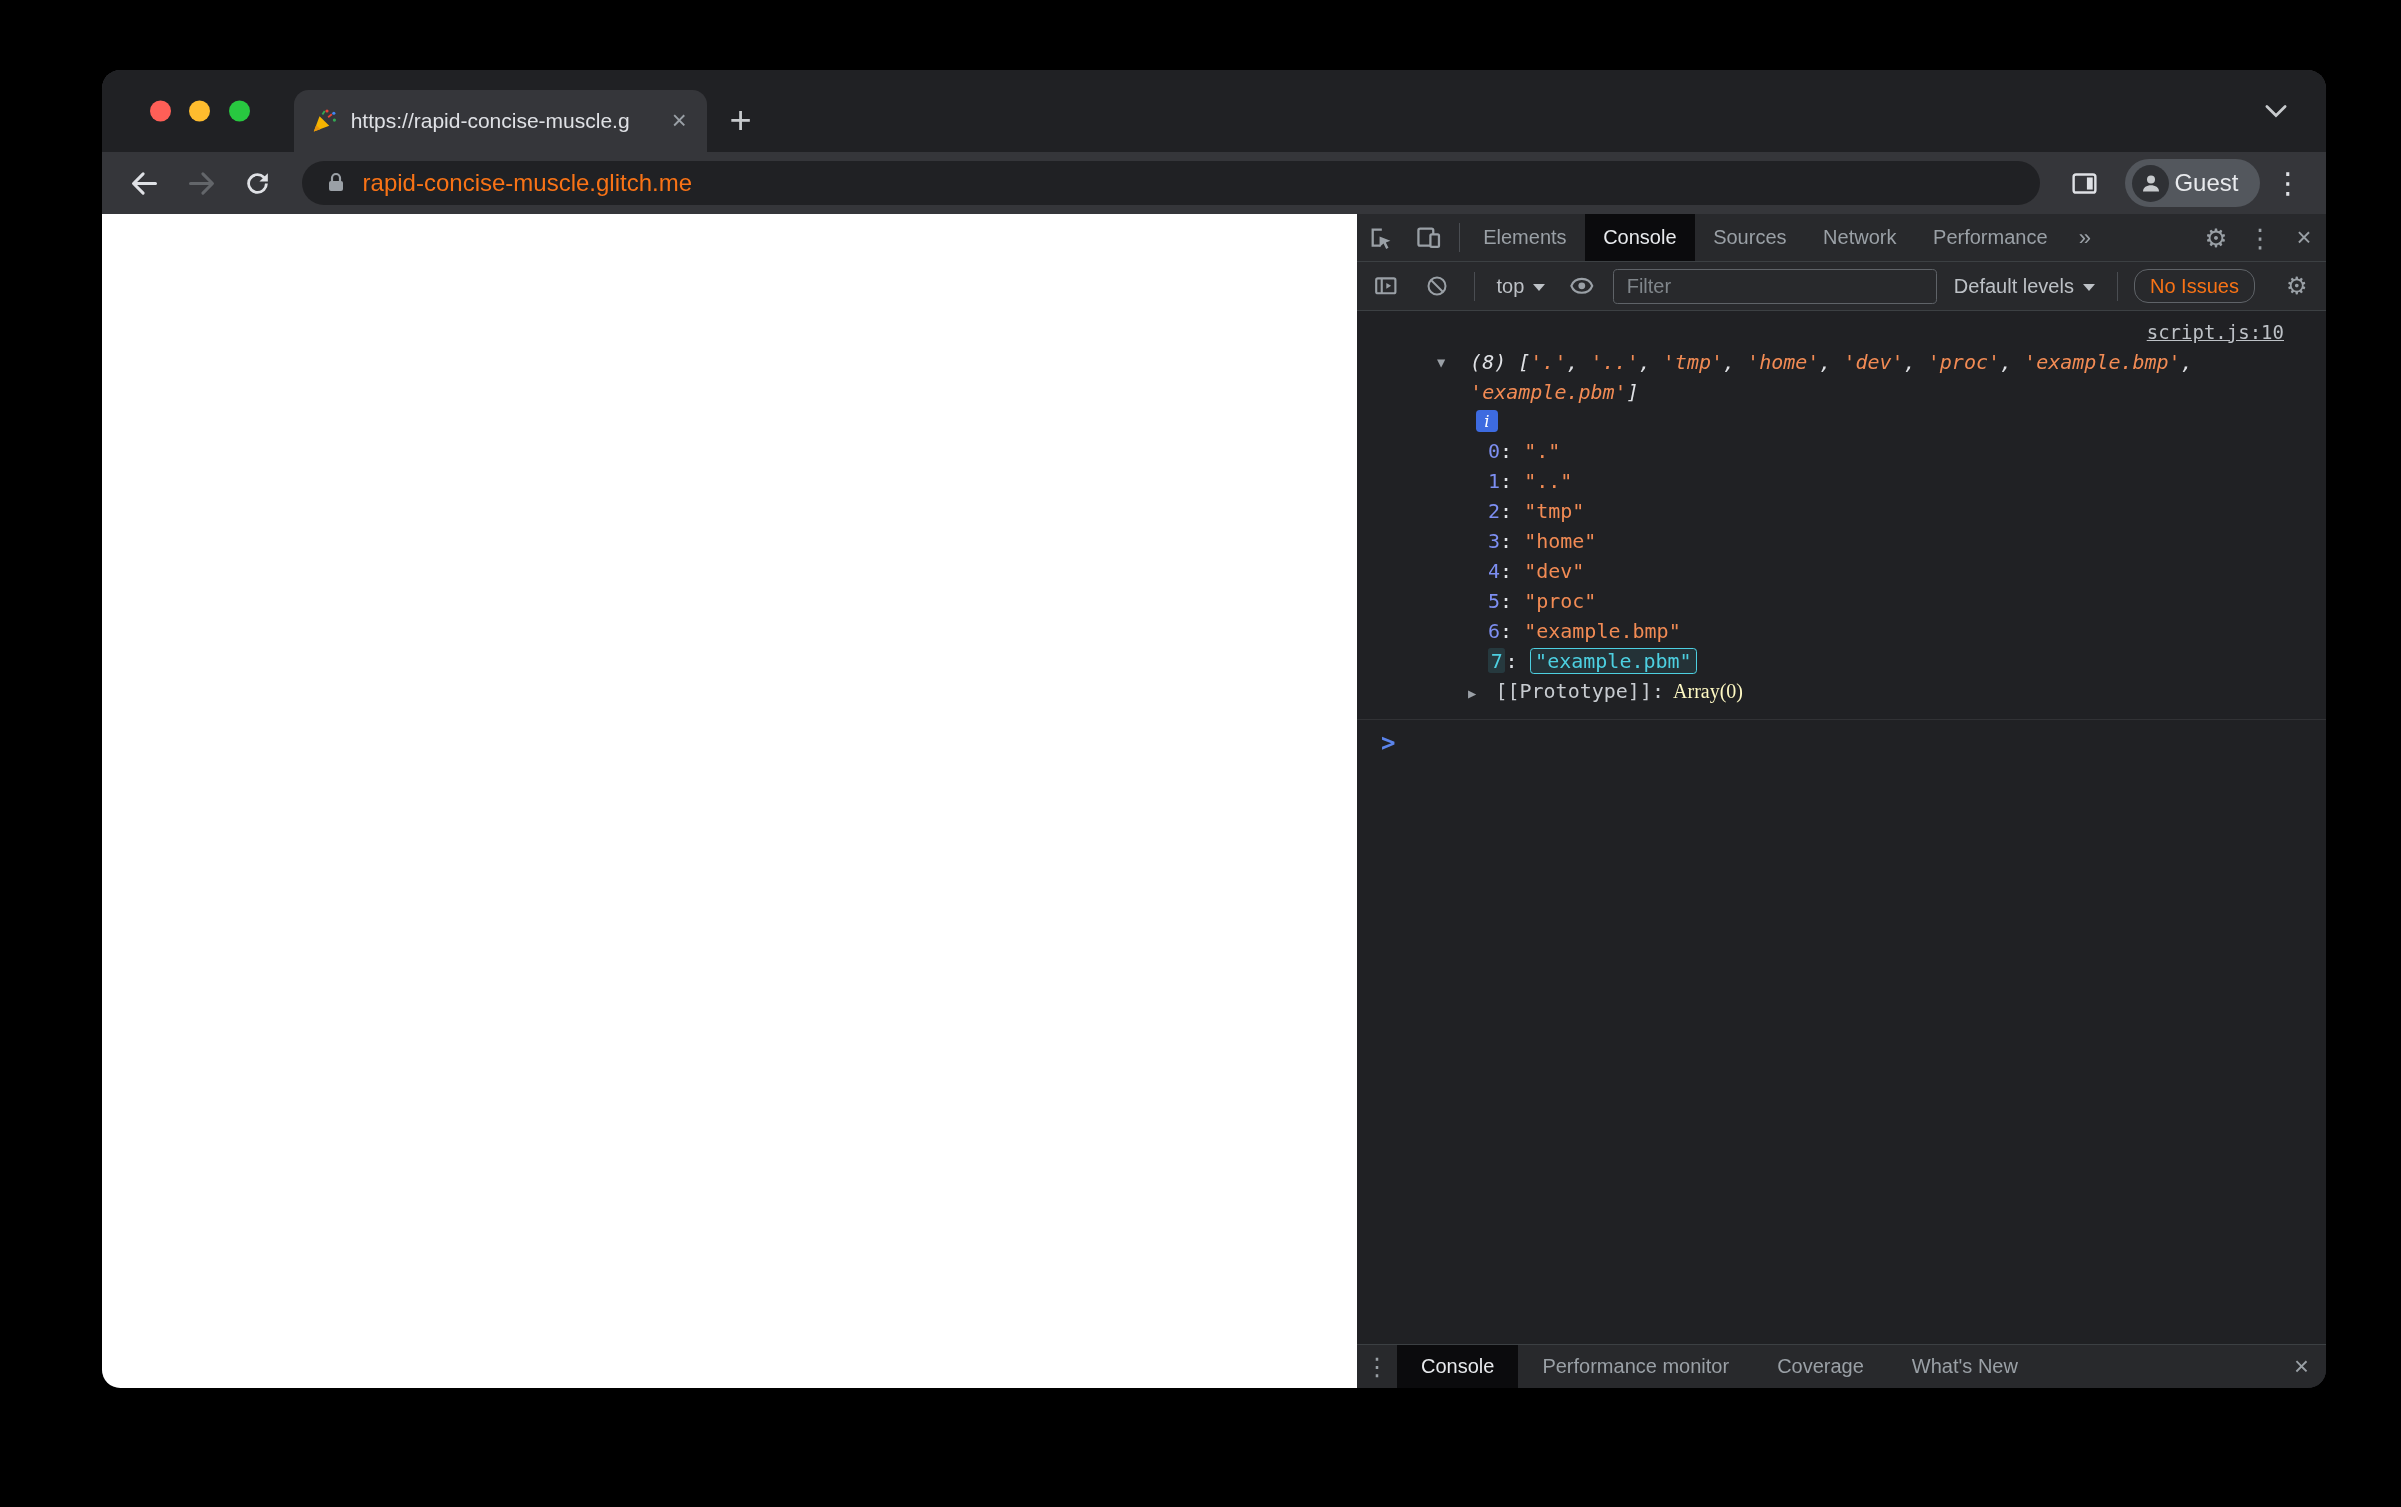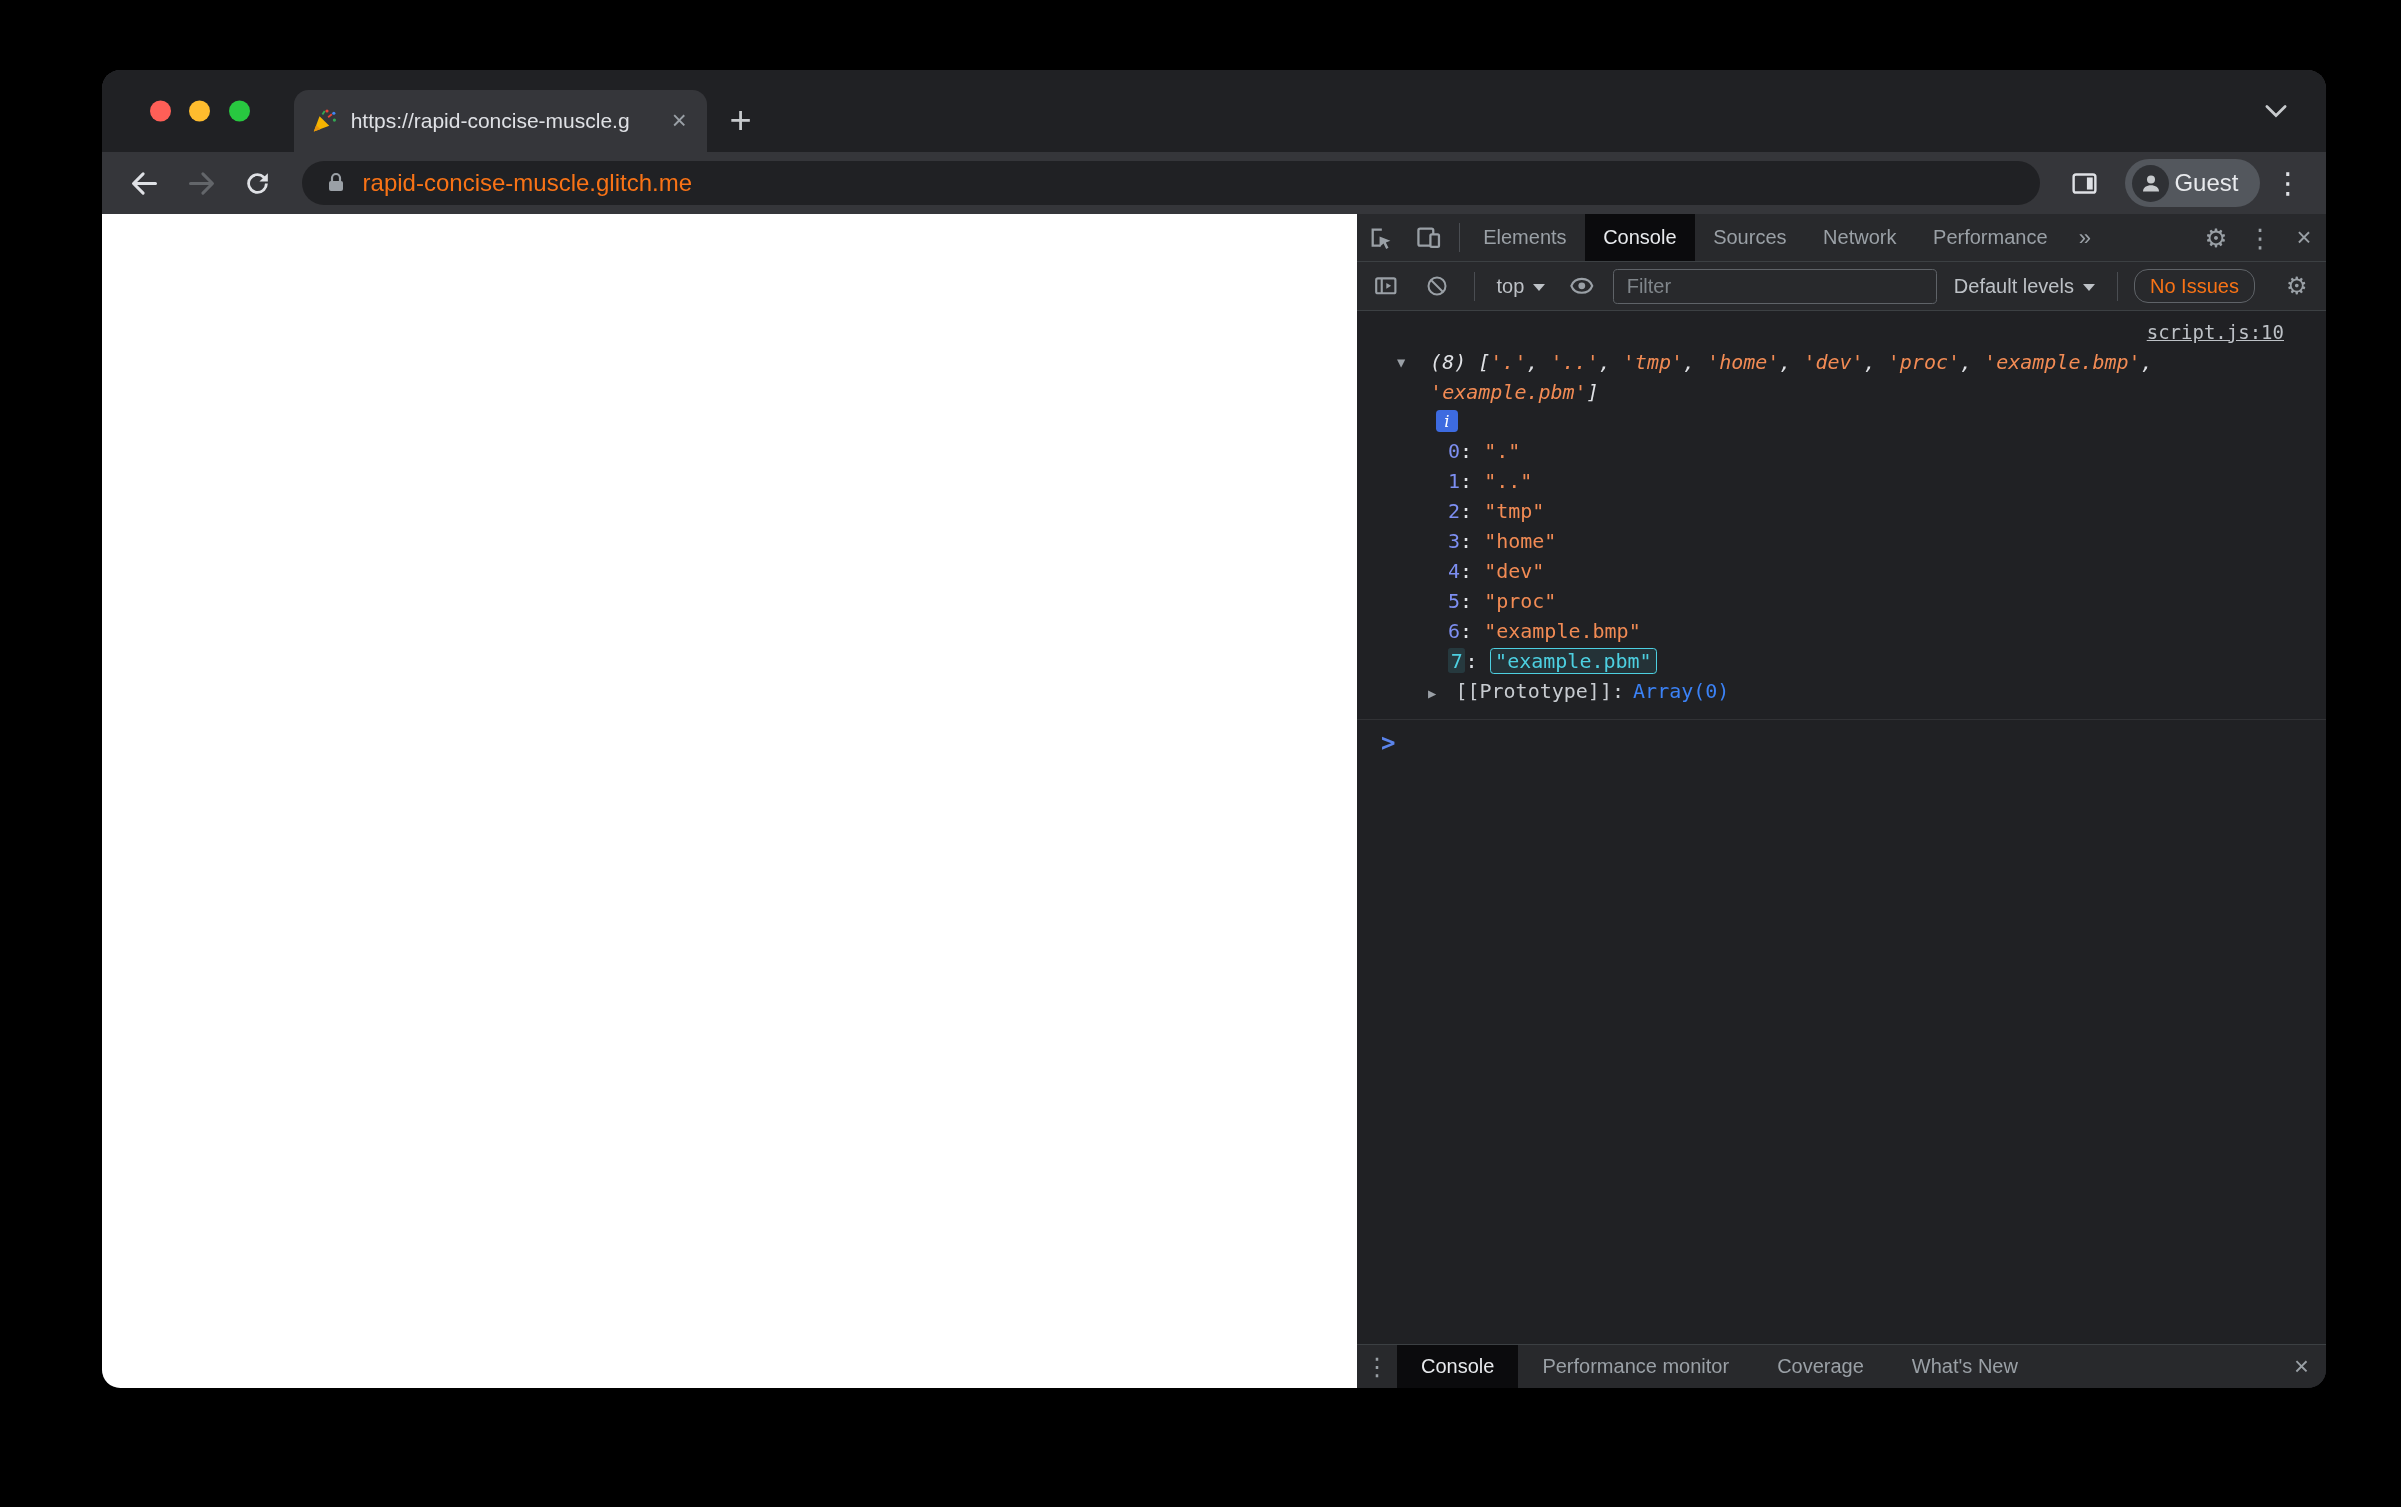--- a/index.html
+++ b/index.html
@@ -89,21 +89,21 @@
   .filter-input::placeholder { color: #80868b; }
   .issues-pill { border: 0.9px solid #5f6368; border-radius: 14px; padding: 4.6px 14.6px; color: #f97316; white-space: nowrap; }
   .dt-toolbar .spacer, .drawer .spacer { flex: 1; }
 
   
   .console-area {
     flex: 1; min-height: 0; overflow: hidden;
     font-family: "DejaVu Sans Mono", monospace; font-size: 20px;
     color: #e8eaed; padding-top: 5.5px;
   }
-  .console-message { border-bottom: 0.9px solid rgba(255,255,255,0.08); padding-bottom: 11px; }
+  .console-message { border-bottom: 0.9px solid rgba(255,255,255,0.08); padding-bottom: 11px; padding-left: 40px; }
   .row { line-height: 30px; }
   .source-row { display: flex; justify-content: flex-end; padding-right: 42px; }
   .source-link { color: #bdc1c6; text-decoration: underline; font-size: 19px; }
   .preview-row { display: flex; align-items: flex-start; padding-left: 40px; font-style: italic; }
   .tri { width: 24px; color: #9aa0a6; font-size: 13.7px; font-style: normal; flex-shrink: 0; line-height: 30px; }
   .tri-inline { color: #9aa0a6; font-size: 13.7px; width: 27.4px; display: inline-block; }
   .preview-text { margin-left: 9.1px; }
   .info-row { padding-left: 79px; height: 29px; display: flex; align-items: center; }
   .info-badge {
     width: 22px; height: 22px; border-radius: 3.7px; background: #3d6be0;
@@ -117,21 +117,21 @@
   .tok-index { color: #7d8ff2; }
   .tok-num { color: #4ec9b0; }
   .hl-idx { color: #4dd0e1; background: rgba(77,208,225,0.14); border-radius: 2.7px; padding: 0.9px 2.7px; }
   .tok-hl {
     color: #4dd0e1; background: rgba(77,208,225,0.10);
     border: 1.8px solid #4dd0e1; border-radius: 3.7px; padding: 0 4.6px;
   }
   .length-row { padding-left: 91px; }
   .colon-gap { margin-right: 11px; }
   .proto-row { padding-left: 71px; color: #c8ccd1; }
-  .proto-val { color: #3b82f6; margin-left: 9.1px; }
+  .proto-val { color: #fef9c3; margin-left: 9.1px; font-family: Liberation Serif, serif; }
   .prompt-row { display: flex; align-items: center; padding: 9.1px 0 0 24px; }
   .prompt-chevron { color: #5b84ea; font-weight: bold; font-size: 24px; }
 
   
   .drawer {
     height: 44px; background: #28292c; border-top: 0.9px solid #3c4043;
     display: flex; align-items: center; color: #9aa0a6; font-size: 20px; flex-shrink: 0;
   }
   .drawer-kebab { width: 40px; text-align: center; font-size: 24px; color: #9aa0a6; }
   .drawer-tab { padding: 0 24px; height: 100%; display: flex; align-items: center; white-space: nowrap; }

